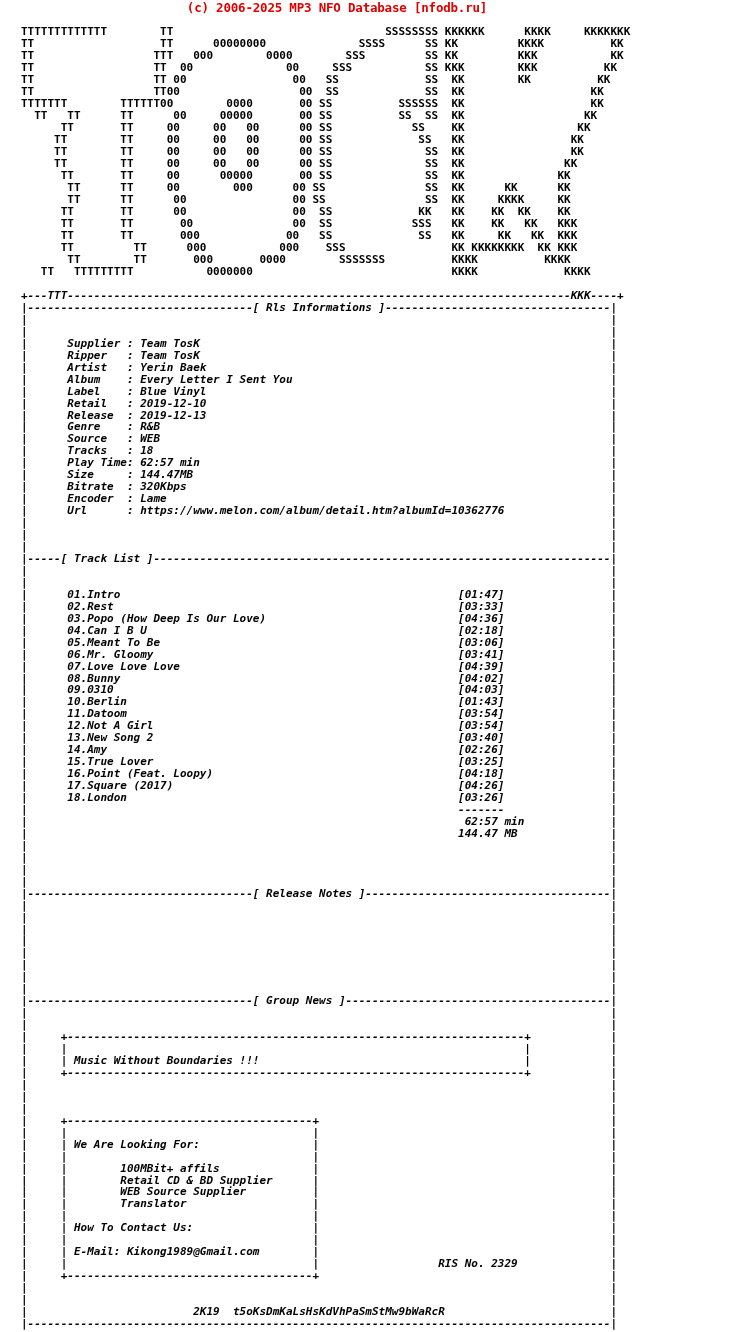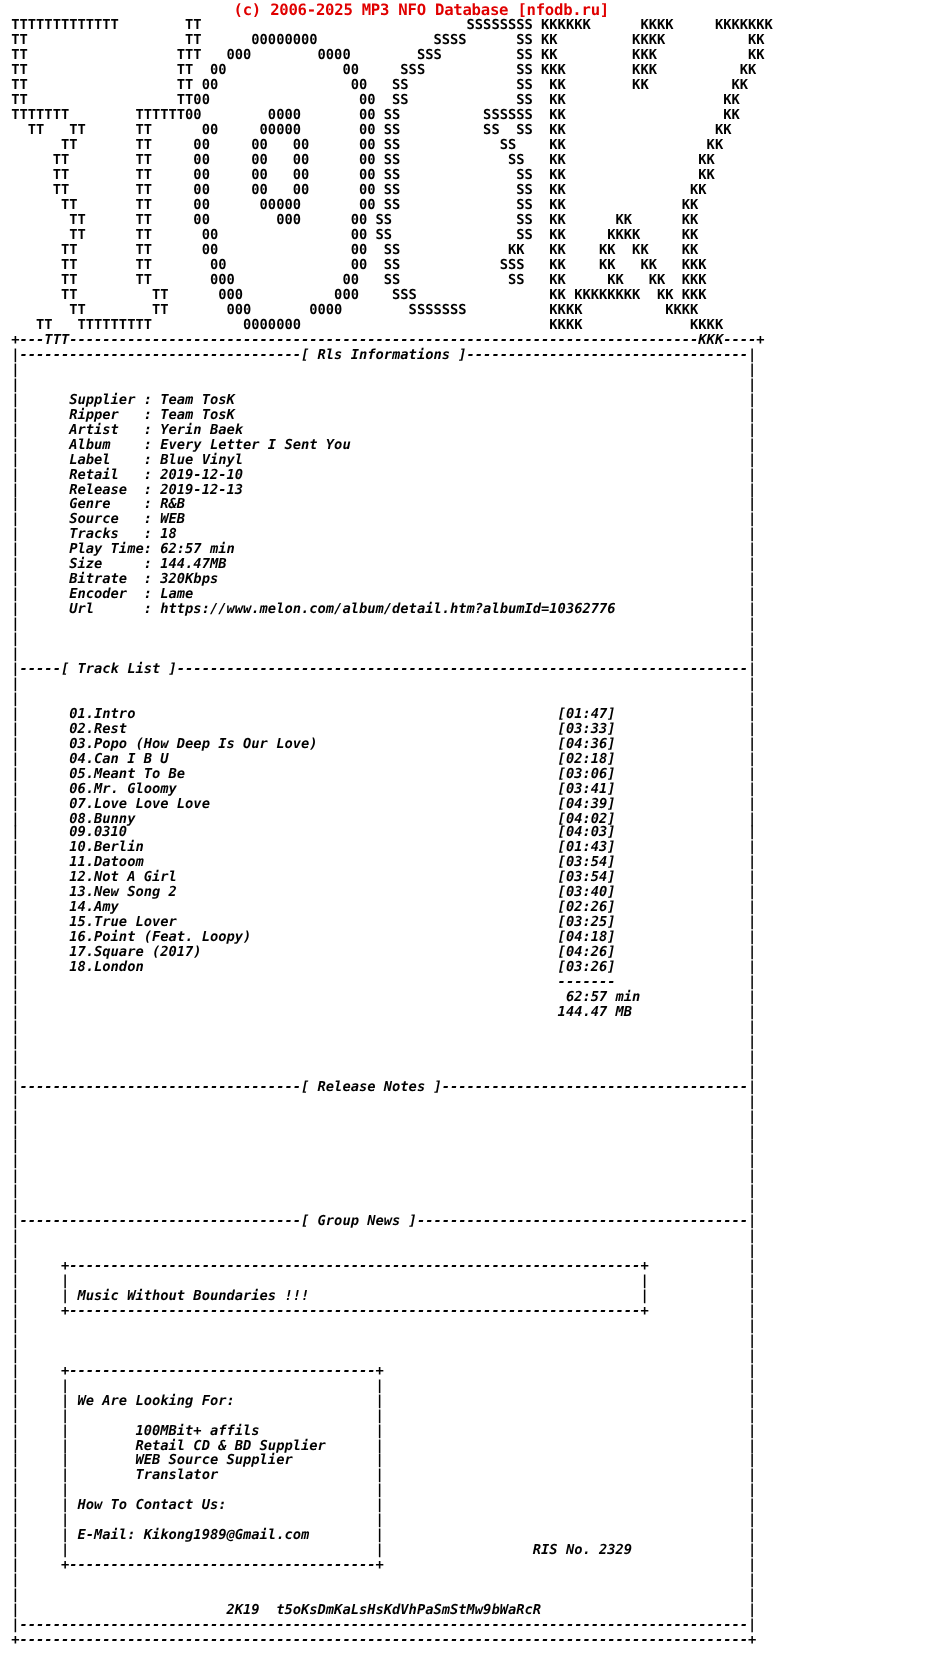--- a/index.html
+++ b/index.html
@@ -25,21 +25,21 @@
     font-size: 12.5px;
     line-height: 13px;
     letter-spacing: -0.2px;
     white-space: pre;
     text-align: center;
     font-weight: bold;
     padding-top: 1px;
     height: 13px;
   }
   pre.art, pre.body {
-    margin: 0;
+    margin: 12px;
     padding: 0;
     color: #000000;
     font-family: "DejaVu Sans Mono", "Liberation Mono", monospace;
     font-size: 11px;
     line-height: 12px;
     letter-spacing: 0px;
     white-space: pre;
     font-weight: bold;
     transform-origin: 0 0;
   }

